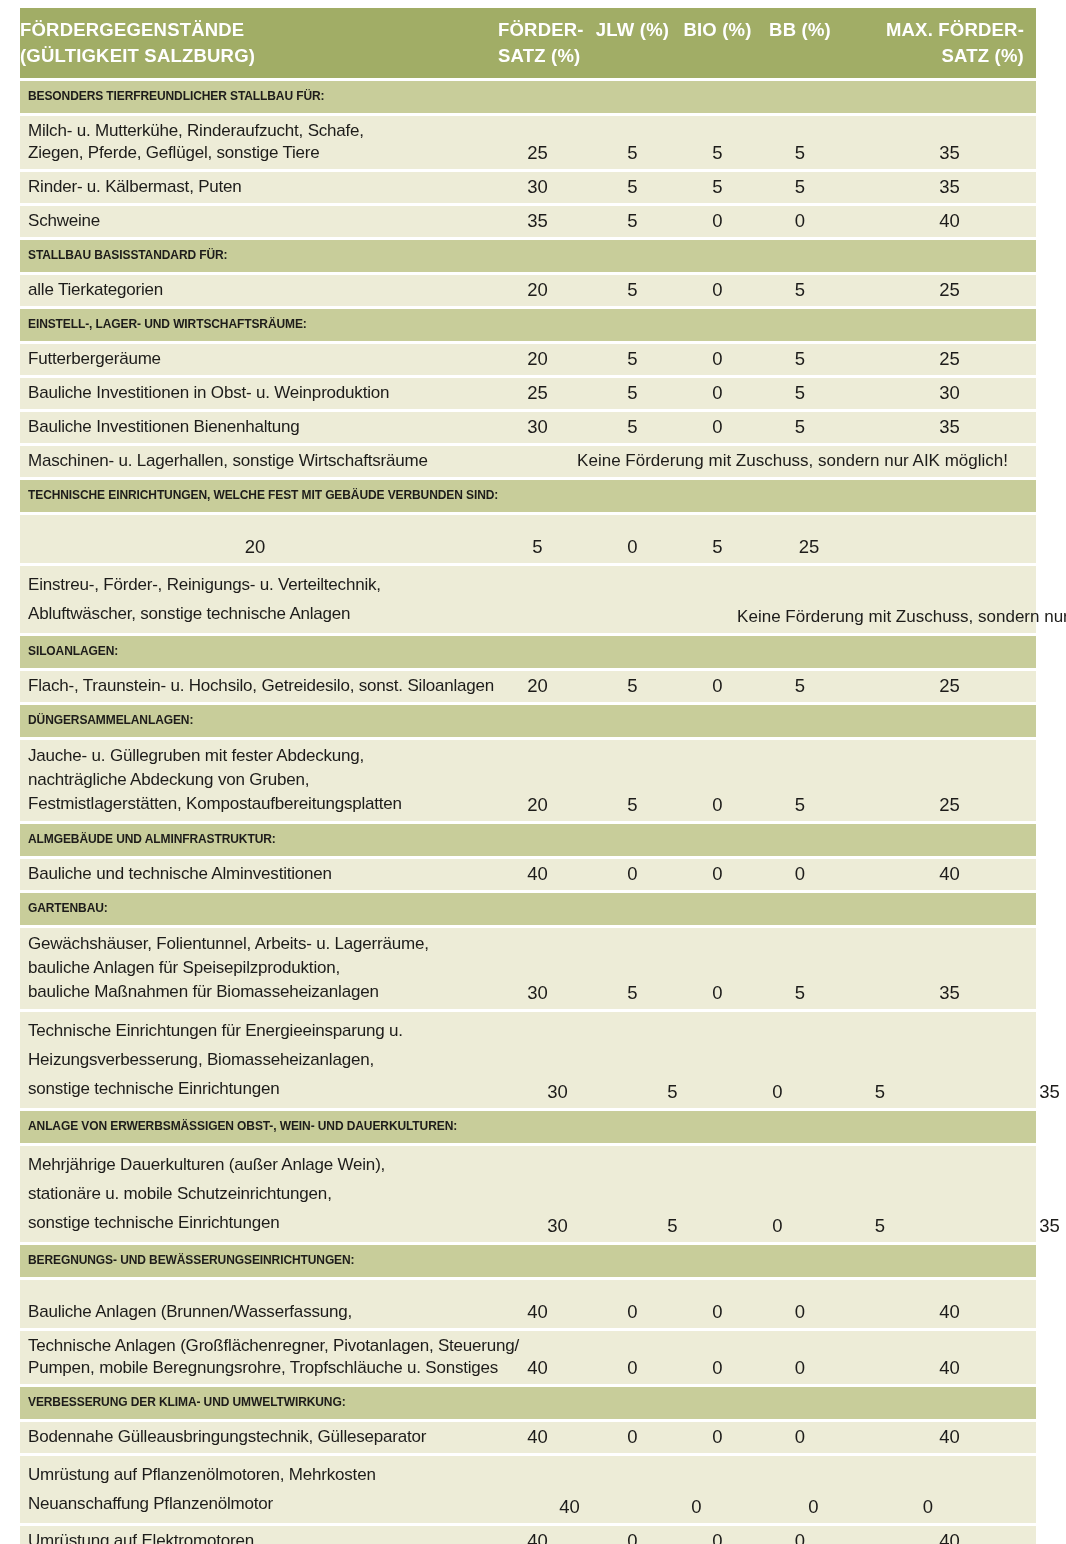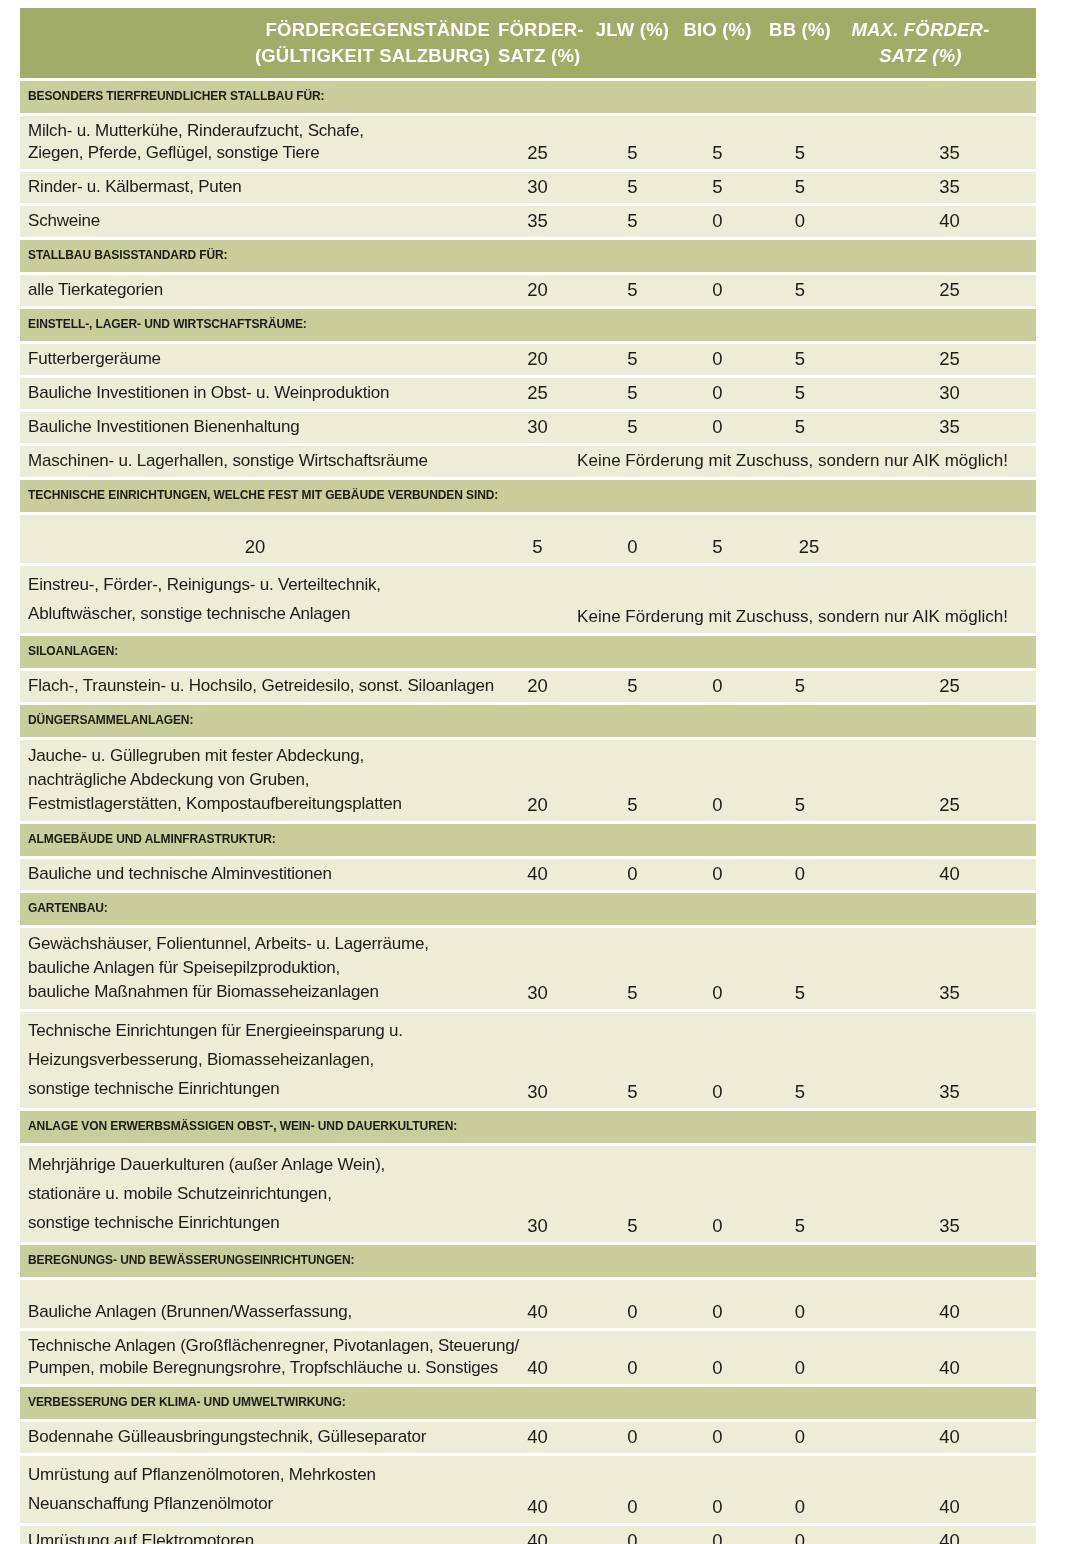--- a/index.html
+++ b/index.html
@@ -4,38 +4,38 @@
 <style>
   html,body{margin:0;padding:0;background:#ffffff;width:1066px;height:1544px;overflow:hidden;
     font-family:"Liberation Sans",sans-serif;color:#1d1c1a;}
   #table{position:absolute;left:20px;top:8px;width:1016px;}
   .band,.row{margin-bottom:3px;}
   
   .thead{background:var(--header-bg);color:#ffffff;display:grid;
     grid-template-columns:470px 95px 95px 75px 90px 191px;
     min-height:70px;align-items:flex-start;box-sizing:border-box;padding:9px 0 7px 0;}
   .thead .h{font-weight:bold;font-size:18.5px;line-height:26px;letter-spacing:.2px;}
-  .h-subject{padding-left:0;text-align:right;}
+  .h-subject{padding-left:0;}
   .h-foerder{padding-left:8px;}
   .h-center{text-align:center;}
-  .h-max{text-align:center;padding-right:40px;font-style:italic;}
+  .h-max{text-align:right;padding-right:12px;}
   
   .section-band{background:var(--section-bg);display:grid;grid-template-columns:522px 1fr;
     align-items:flex-end;box-sizing:border-box;padding:4px 0 5px 0;min-height:27px;}
   .section-title{grid-column:1;padding-left:8px;font-weight:bold;font-size:12px;
     line-height:23px;letter-spacing:-0.1px;white-space:nowrap;}
   
   .row{background:var(--row-bg);display:grid;
     grid-template-columns:470px 95px 95px 75px 90px 191px;
     align-items:flex-end;box-sizing:border-box;padding:4px 0 5px 0;}
   .r1{min-height:27px;}
   .r2{min-height:48px;}
   .r3{min-height:78px;}
-  .wide.r2{min-height:64px;}
-  .wide.r3{min-height:84px;}
+  .wide.r2{min-height:64px;gap:32px;}
+  .wide.r3{min-height:84px;gap:20px;}
   .desc{grid-column:1;padding-left:8px;font-size:17px;line-height:22px;
     letter-spacing:-0.2px;white-space:nowrap;}
   .r3 .desc{line-height:24px;}
   .wide .desc{line-height:29px;}
   .val{font-size:18.5px;text-align:center;line-height:22px;}
   .val-max{padding-left:18px;}
   .row-note{grid-column:2 / -1;text-align:right;font-size:17px;line-height:22px;
     padding-right:28px;white-space:nowrap;}
 </style>
 </head>

